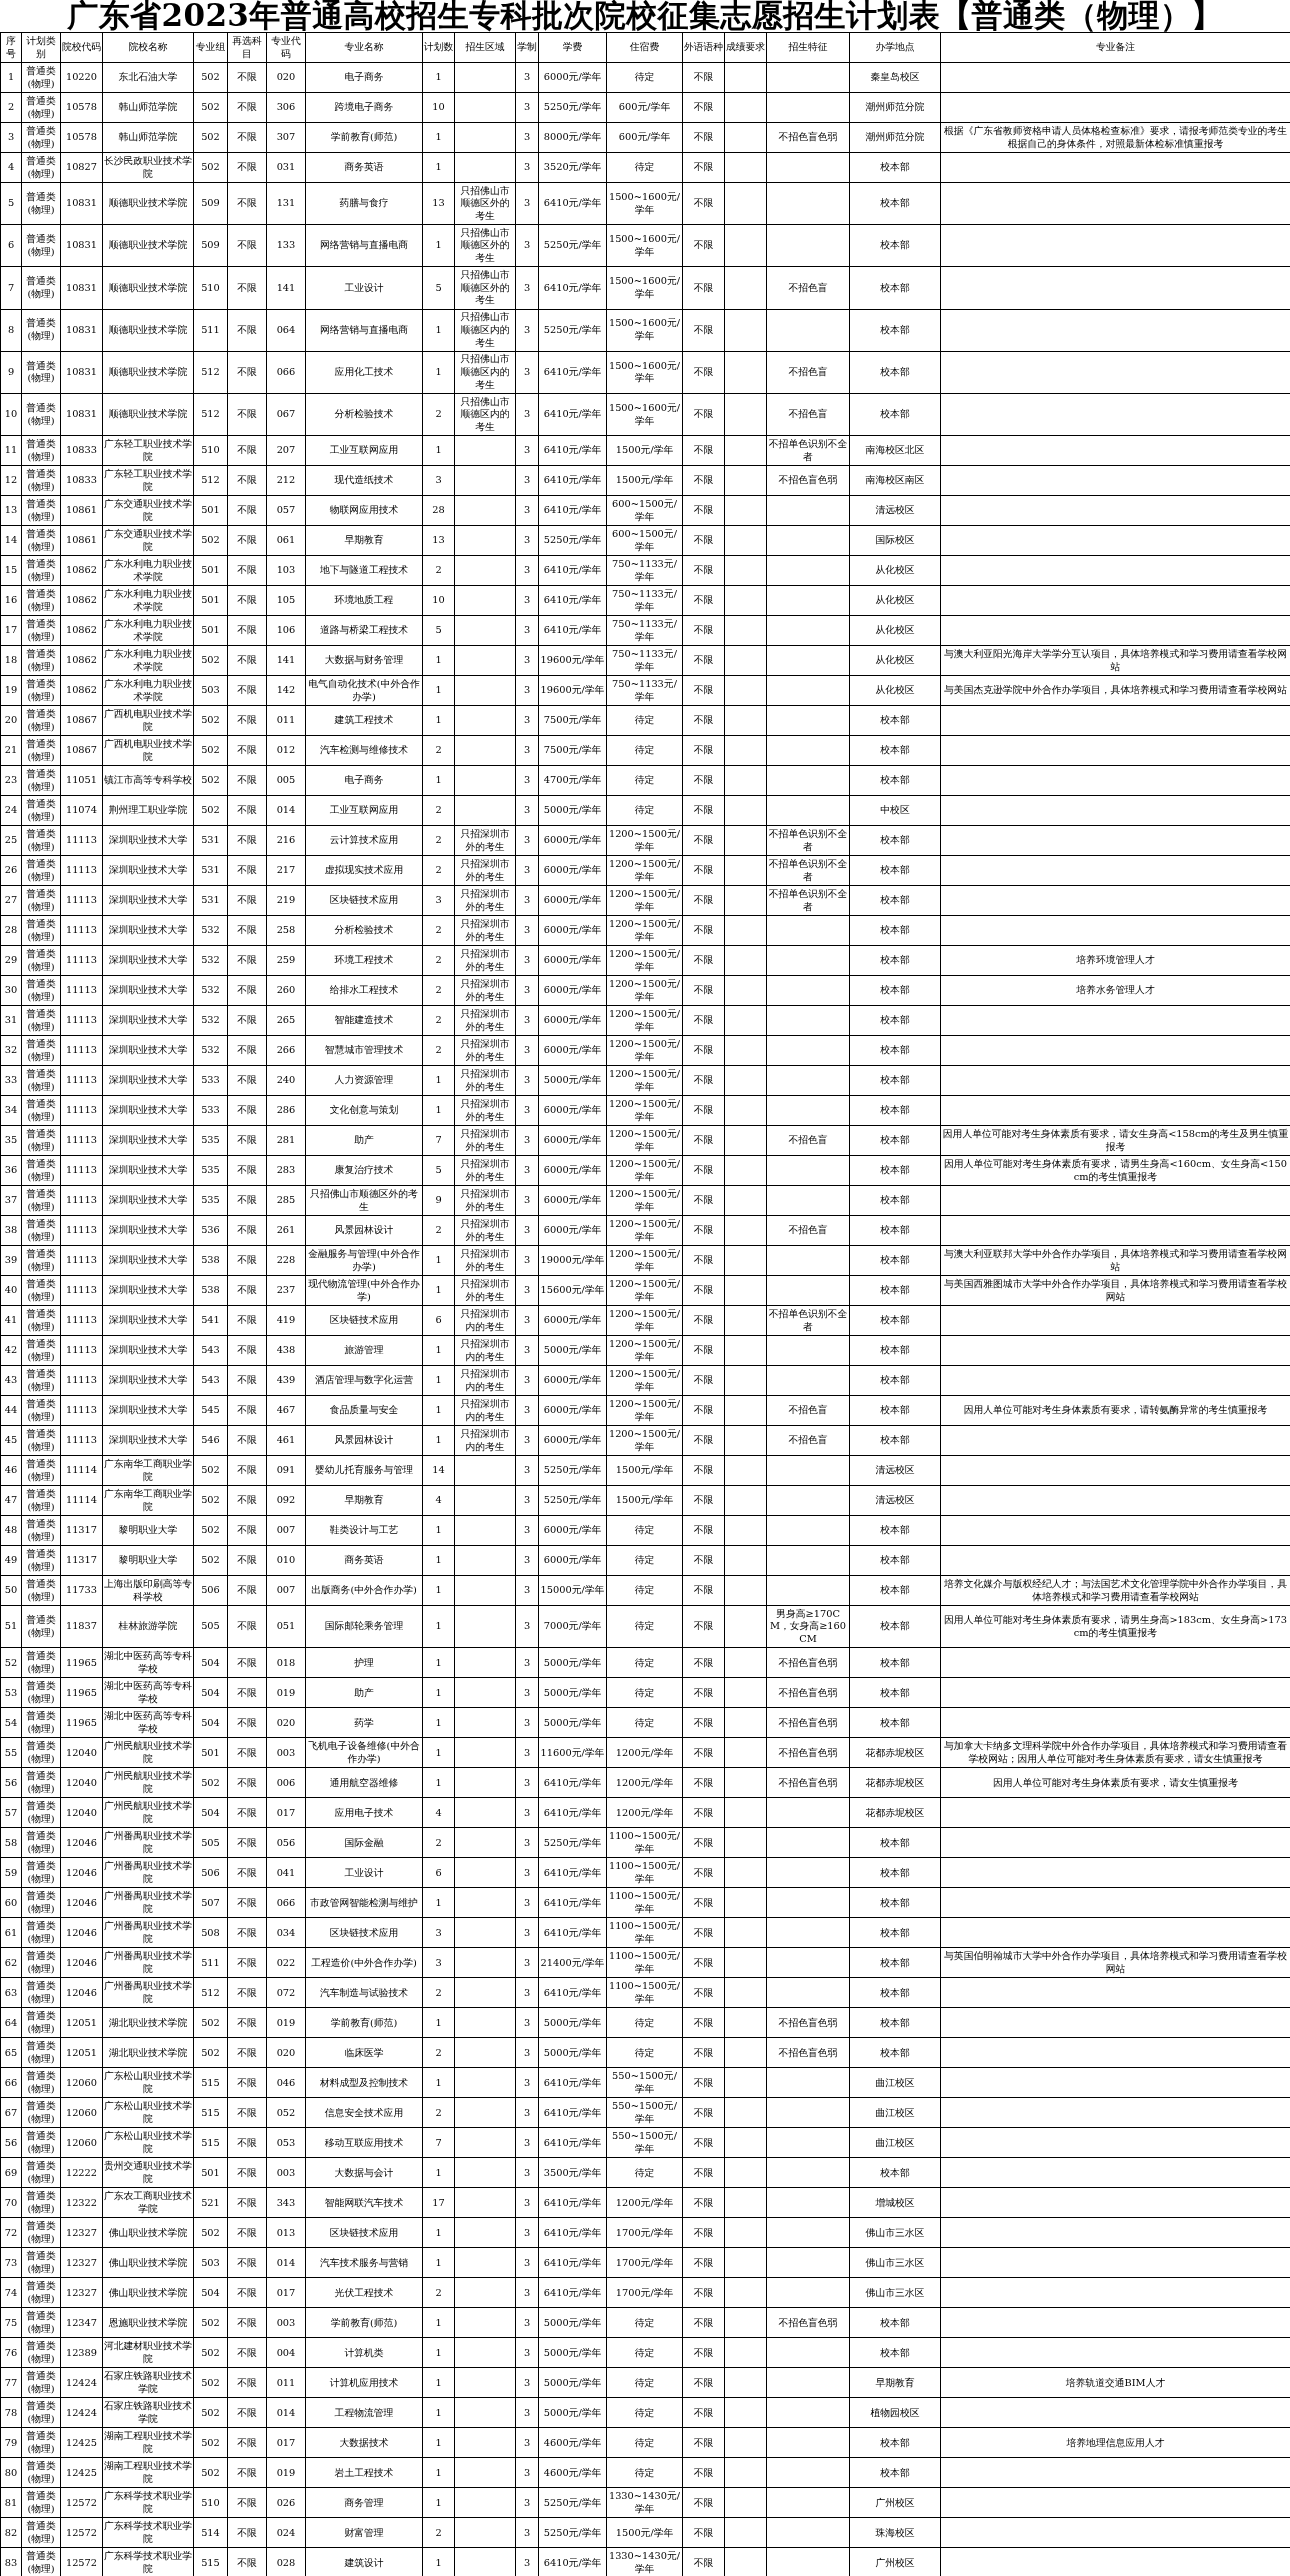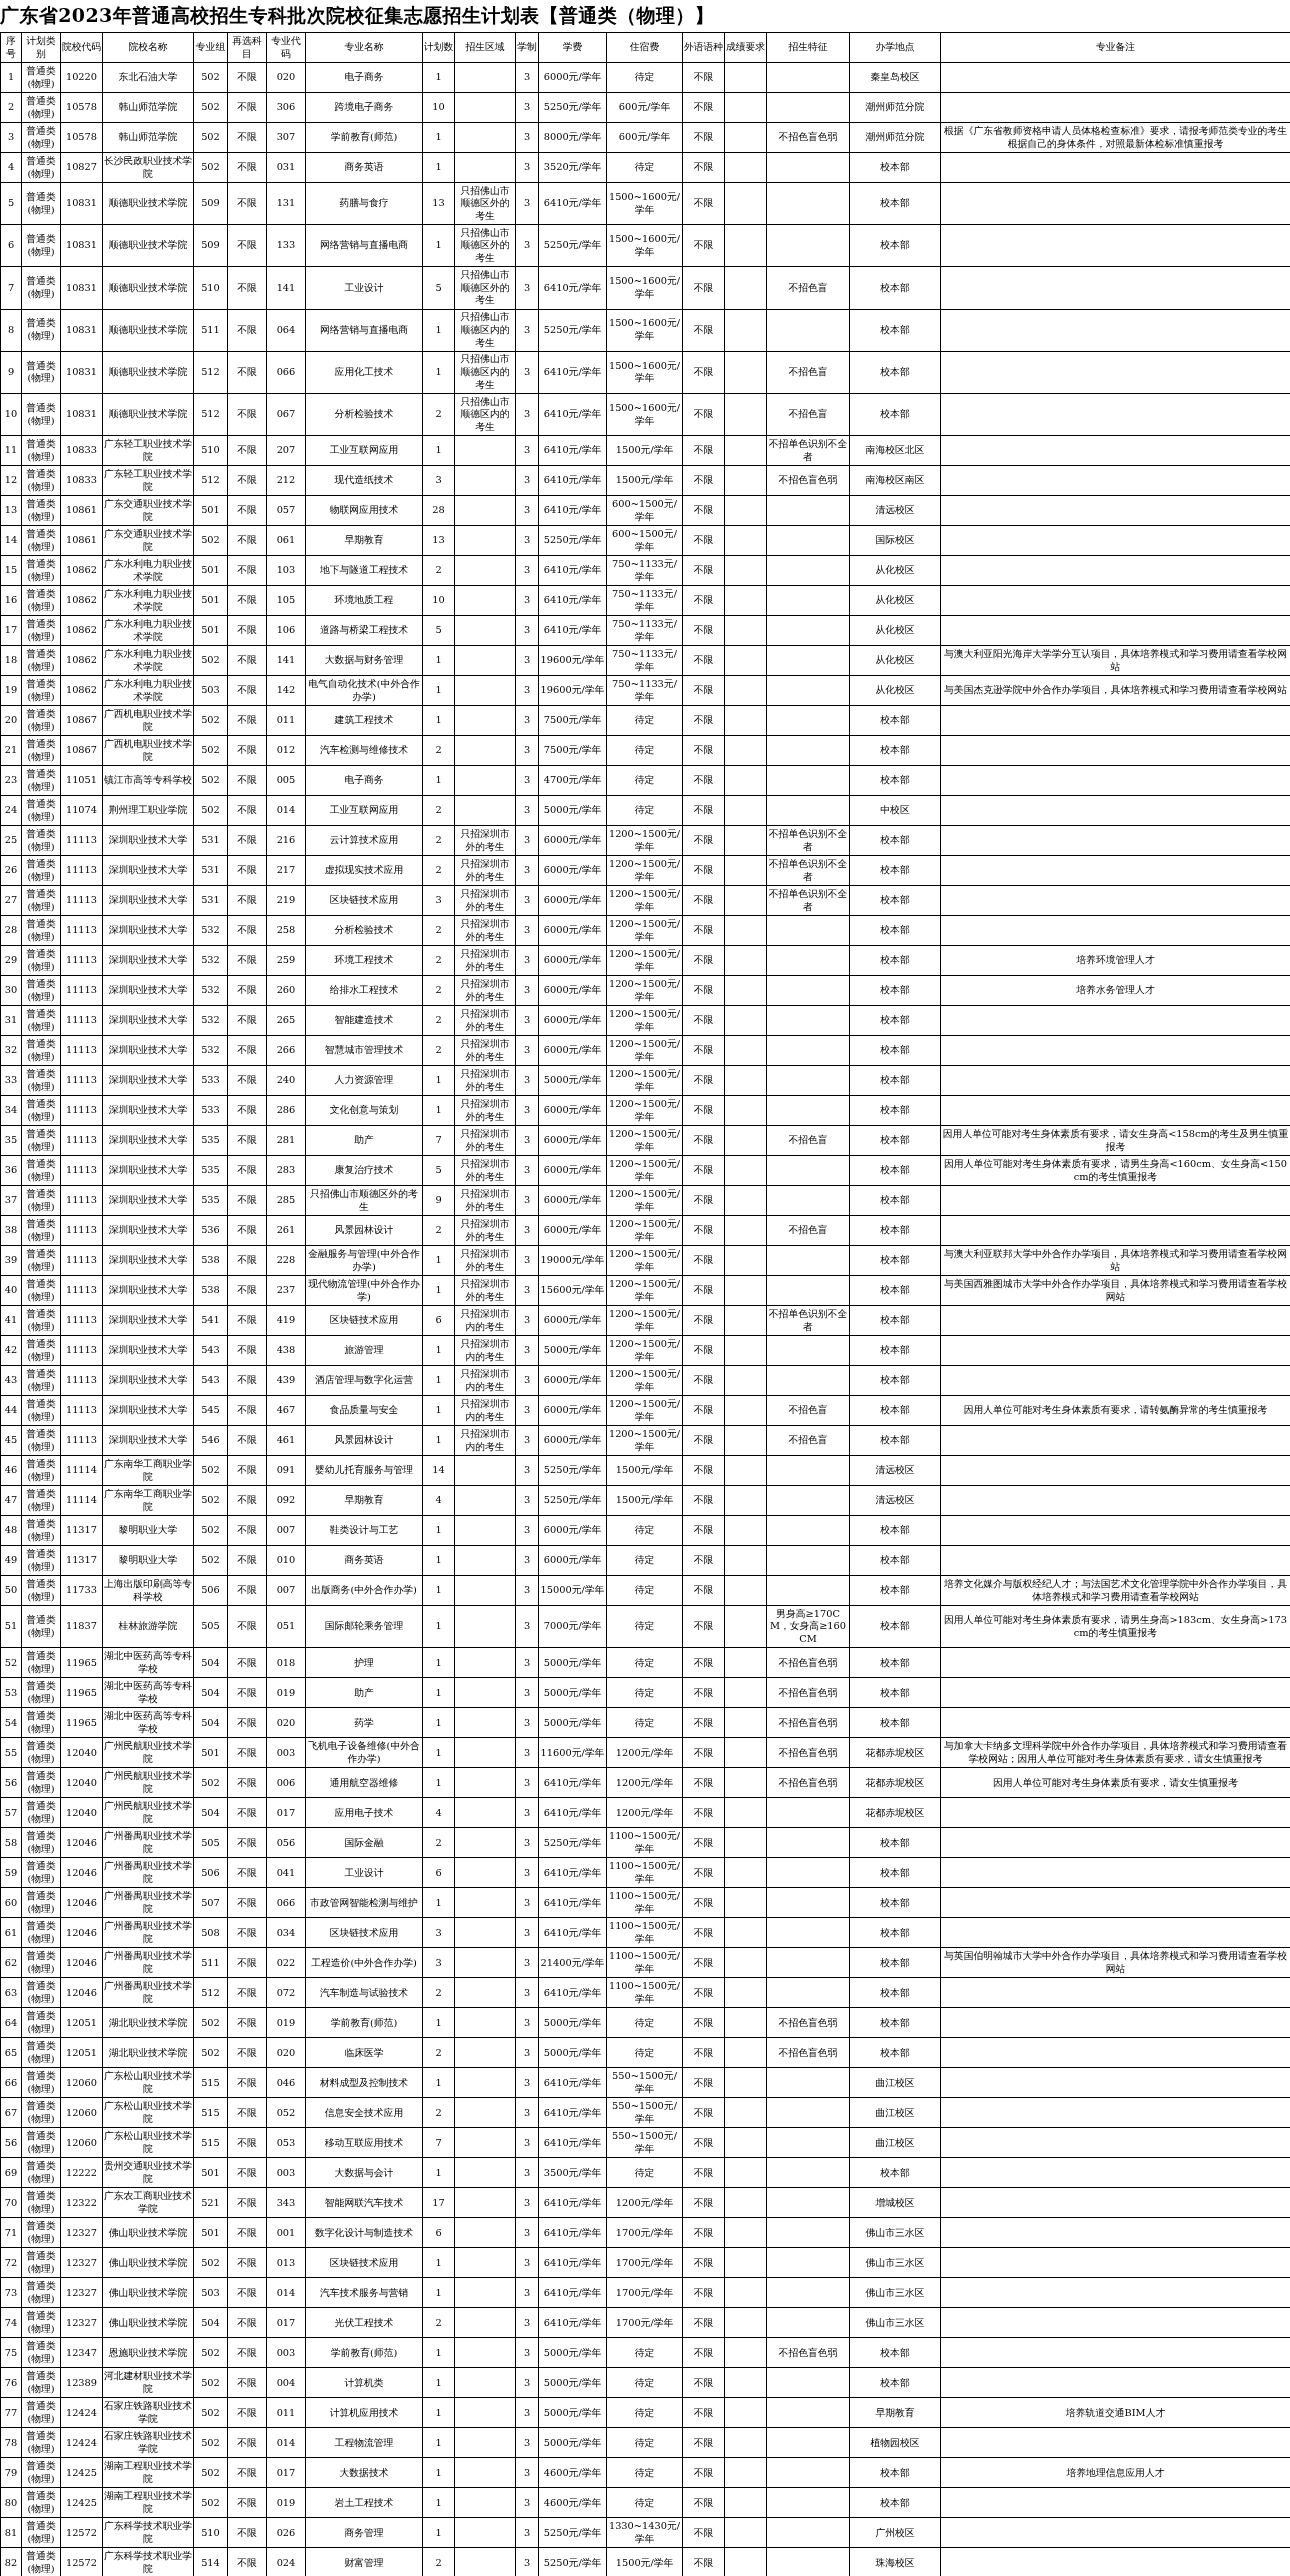--- a/index.html
+++ b/index.html
@@ -1,20 +1,20 @@
 <!DOCTYPE html>
 <html style="font-size:12px"><head>
 <meta charset="utf-8">
 <style>
   html,body{margin:0;padding:0;background:#ffffff;}
   body{width:1290px;color:#000;font-family:"DejaVu Serif","Liberation Serif",serif;}
   .page{width:1290px;}
   .title{
-    text-align:left;
-    font-size:19px;
+    text-align:center;
+    font-size:31px;
     font-weight:bold;
     line-height:30px;
     height:32px;
     white-space:nowrap;
     overflow:hidden;
     letter-spacing:0.4px;
   }
   table{
     border-collapse:collapse;
     table-layout:fixed;
@@ -1457,40 +1457,20 @@
           <td>3</td>
           <td>6410元/学年</td>
           <td>1200元/学年</td>
           <td>不限</td>
           <td></td>
           <td></td>
           <td>增城校区</td>
           <td></td>
         </tr>
         <tr>
-          <td>71</td>
-          <td>普通类(物理)</td>
-          <td>12327</td>
-          <td>佛山职业技术学院</td>
-          <td>501</td>
-          <td>不限</td>
-          <td>001</td>
-          <td>数字化设计与制造技术</td>
-          <td>6</td>
-          <td></td>
-          <td>3</td>
-          <td>6410元/学年</td>
-          <td>1700元/学年</td>
-          <td>不限</td>
-          <td></td>
-          <td></td>
-          <td>佛山市三水区</td>
-          <td></td>
-        </tr>
-        <tr>
           <td>72</td>
           <td>普通类(物理)</td>
           <td>12327</td>
           <td>佛山职业技术学院</td>
           <td>502</td>
           <td>不限</td>
           <td>013</td>
           <td>区块链技术应用</td>
           <td>1</td>
           <td></td>

